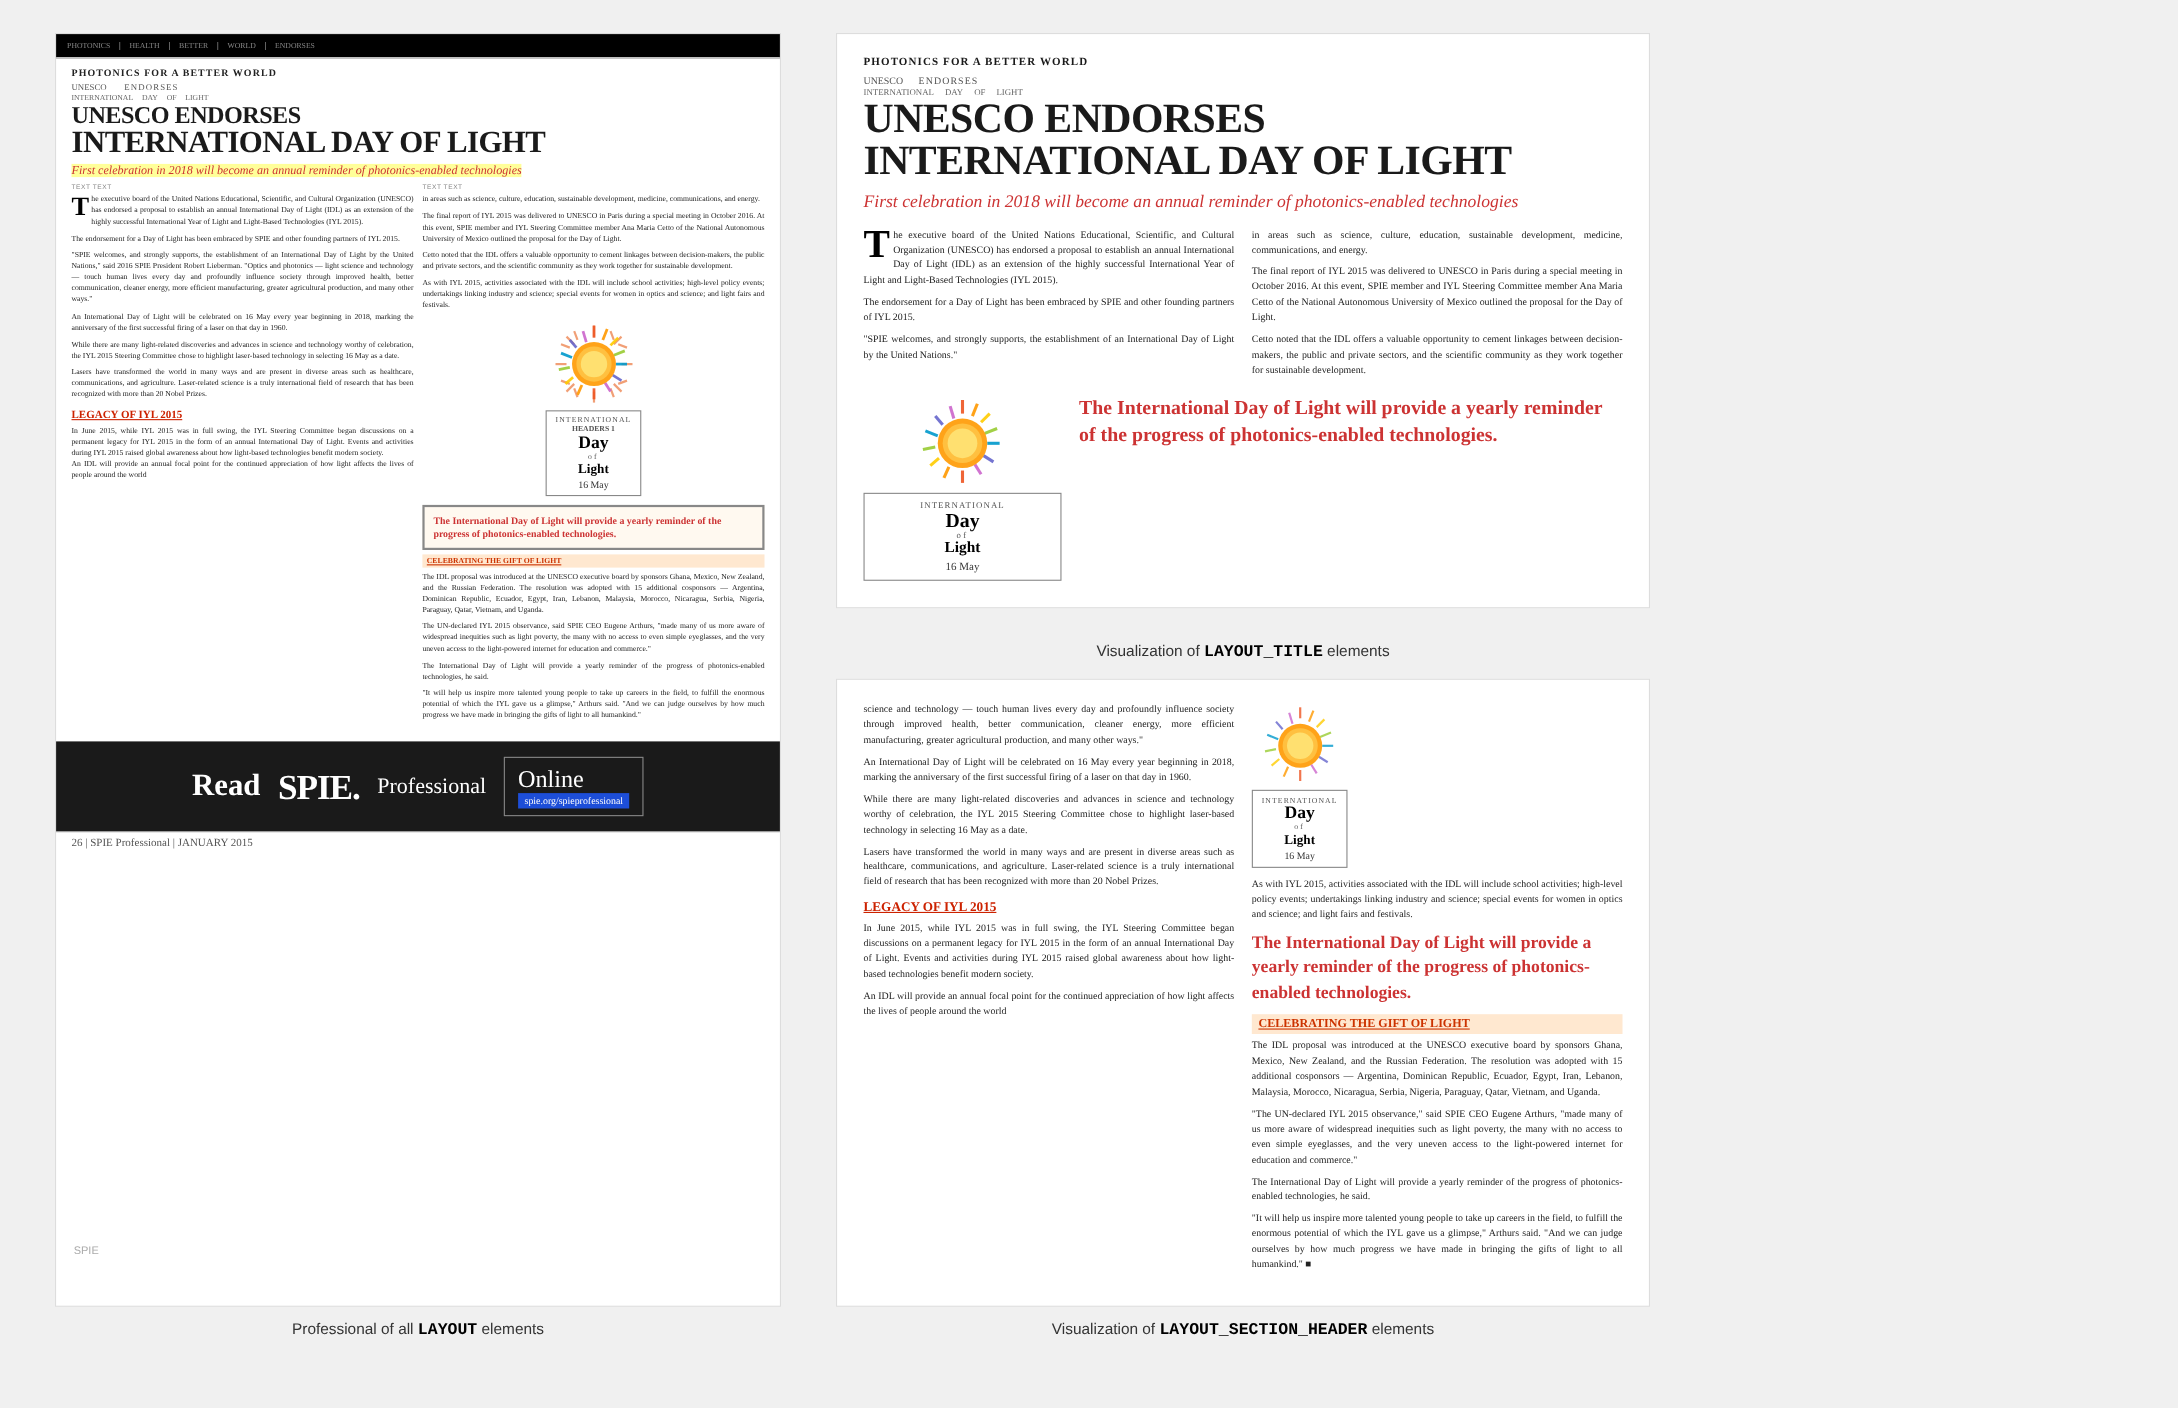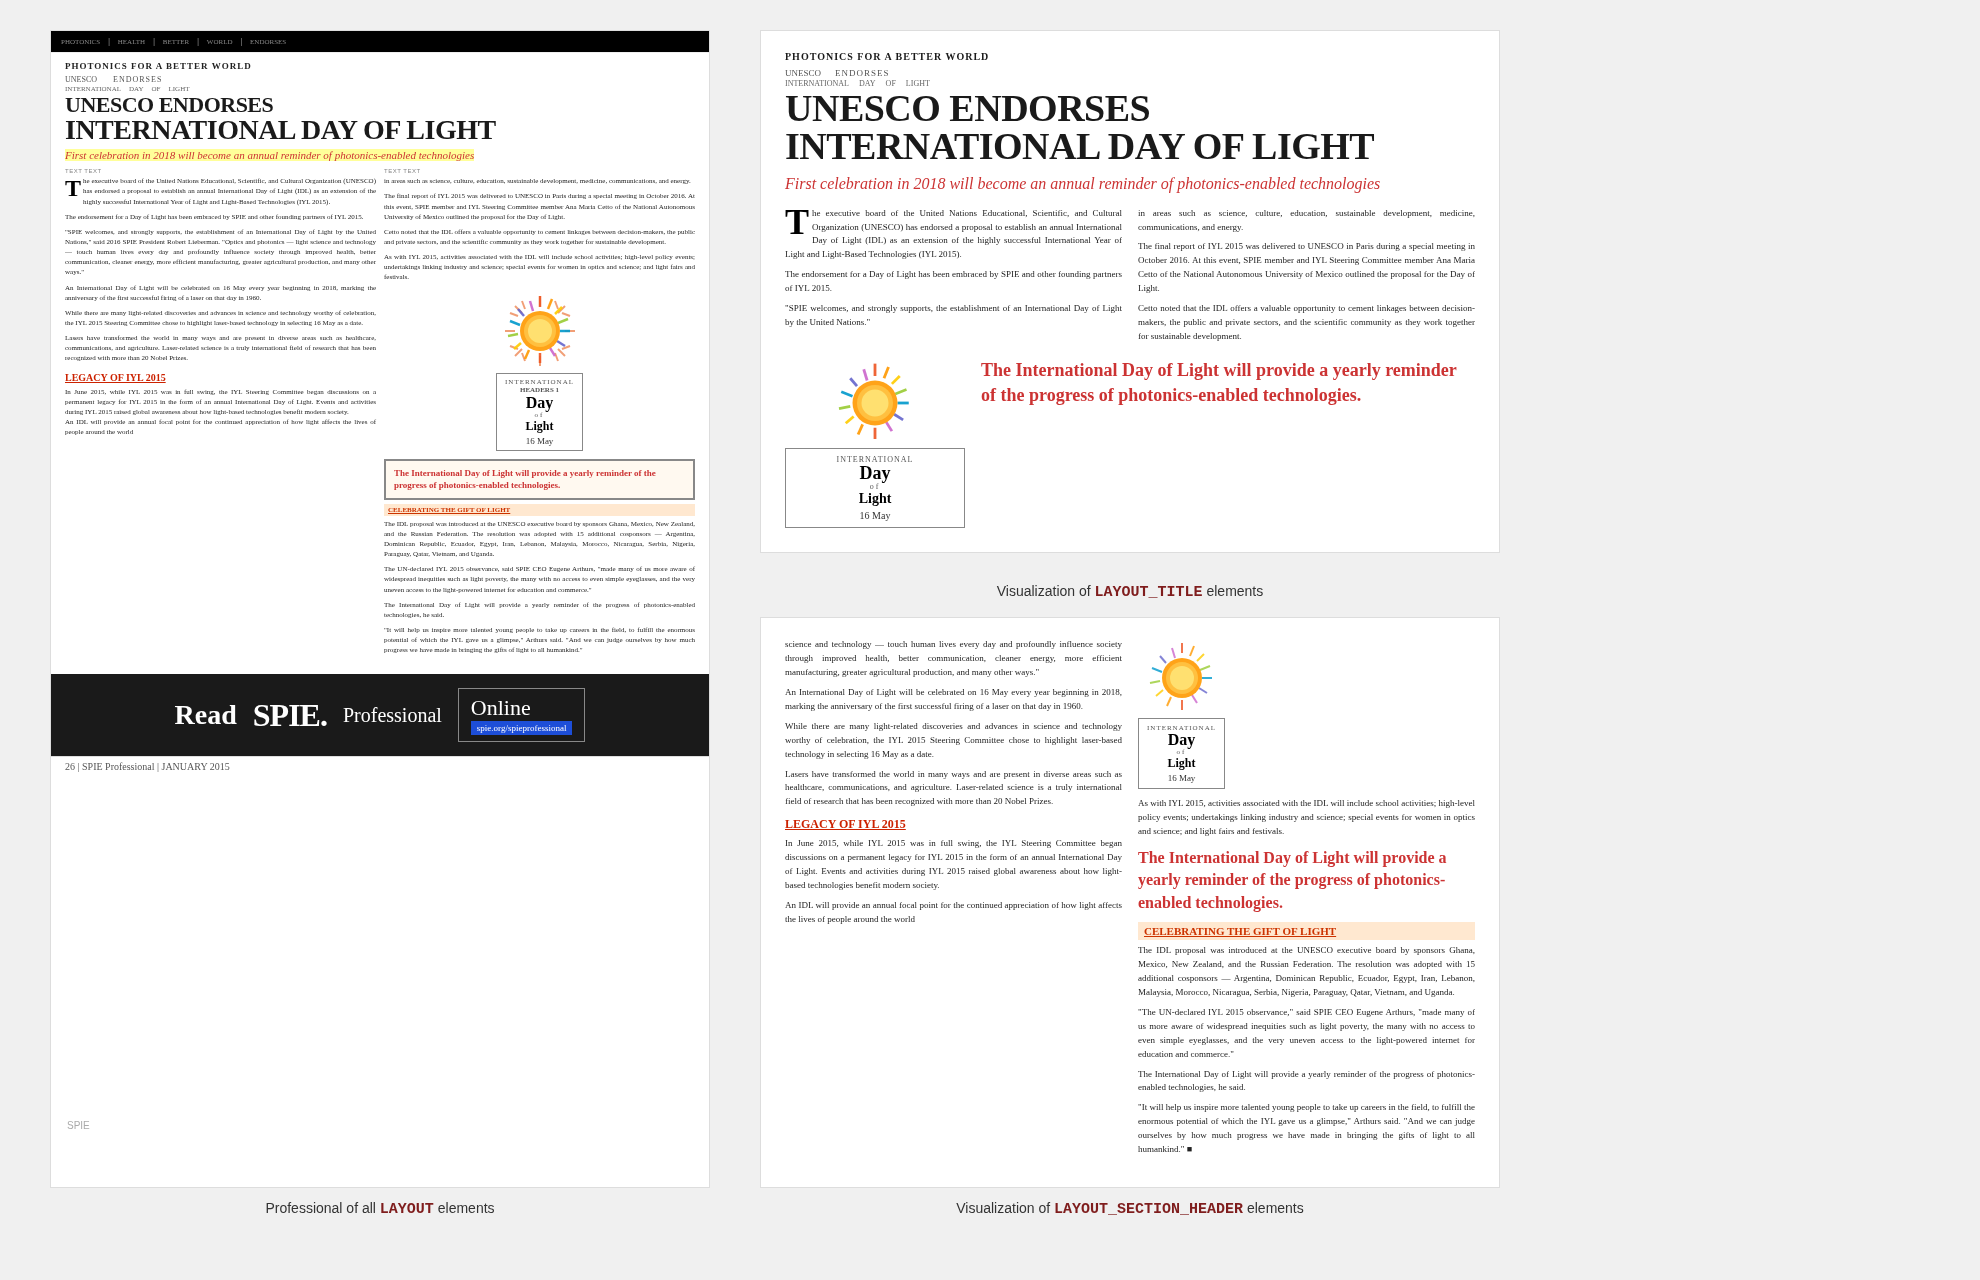--- a/index.html
+++ b/index.html
@@ -225,21 +225,21 @@
       font-size: 14px;
       color: #333;
       margin: 12px 0 6px;
       font-family: Arial, sans-serif;
     }
 
     .viz-label strong {
       font-family: 'Courier New', monospace;
       font-weight: 900;
       font-size: 15px;
-      color: #7f1d1d;
+      color: #000000;
     }
 
     
     .sun-svg { display: block; margin: 0 auto; }
   </style>
 </head>
 <body>
 
 <div class="main-container">
 
@@ -377,21 +377,21 @@
               <p>The IDL proposal was introduced at the UNESCO executive board by sponsors Ghana, Mexico, New Zealand, and the Russian Federation. The resolution was adopted with 15 additional cosponsors — Argentina, Dominican Republic, Ecuador, Egypt, Iran, Lebanon, Malaysia, Morocco, Nicaragua, Serbia, Nigeria, Paraguay, Qatar, Vietnam, and Uganda.</p>
               <p>The UN-declared IYL 2015 observance, said SPIE CEO Eugene Arthurs, "made many of us more aware of widespread inequities such as light poverty, the many with no access to even simple eyeglasses, and the very uneven access to the light-powered internet for education and commerce."</p>
               <p>The International Day of Light will provide a yearly reminder of the progress of photonics-enabled technologies, he said.</p>
               <p>"It will help us inspire more talented young people to take up careers in the field, to fulfill the enormous potential of which the IYL gave us a glimpse," Arthurs said. "And we can judge ourselves by how much progress we have made in bringing the gifts of light to all humankind."</p>
             </div>
           </div>
         </div>
       </div>
 
       <div class="bottom-ad">
-        <span style="font-size:10px; color:#aaa; position:absolute; left:16px; bottom:56px; font-family:Arial;">SPIE</span>
+        <span style="font-size:10px; color:#aaa; position:absolute; left:16px; bottom:44px; font-family:Arial;">SPIE</span>
         <span class="ad-read">Read</span>
         <span class="ad-spie">SPIE.</span>
         <span class="ad-professional">Professional</span>
         <div class="ad-online-box">
           <span class="ad-online-text">Online</span>
           <span class="ad-url">spie.org/spieprofessional</span>
         </div>
       </div>
 
       <div class="bottom-footer">

